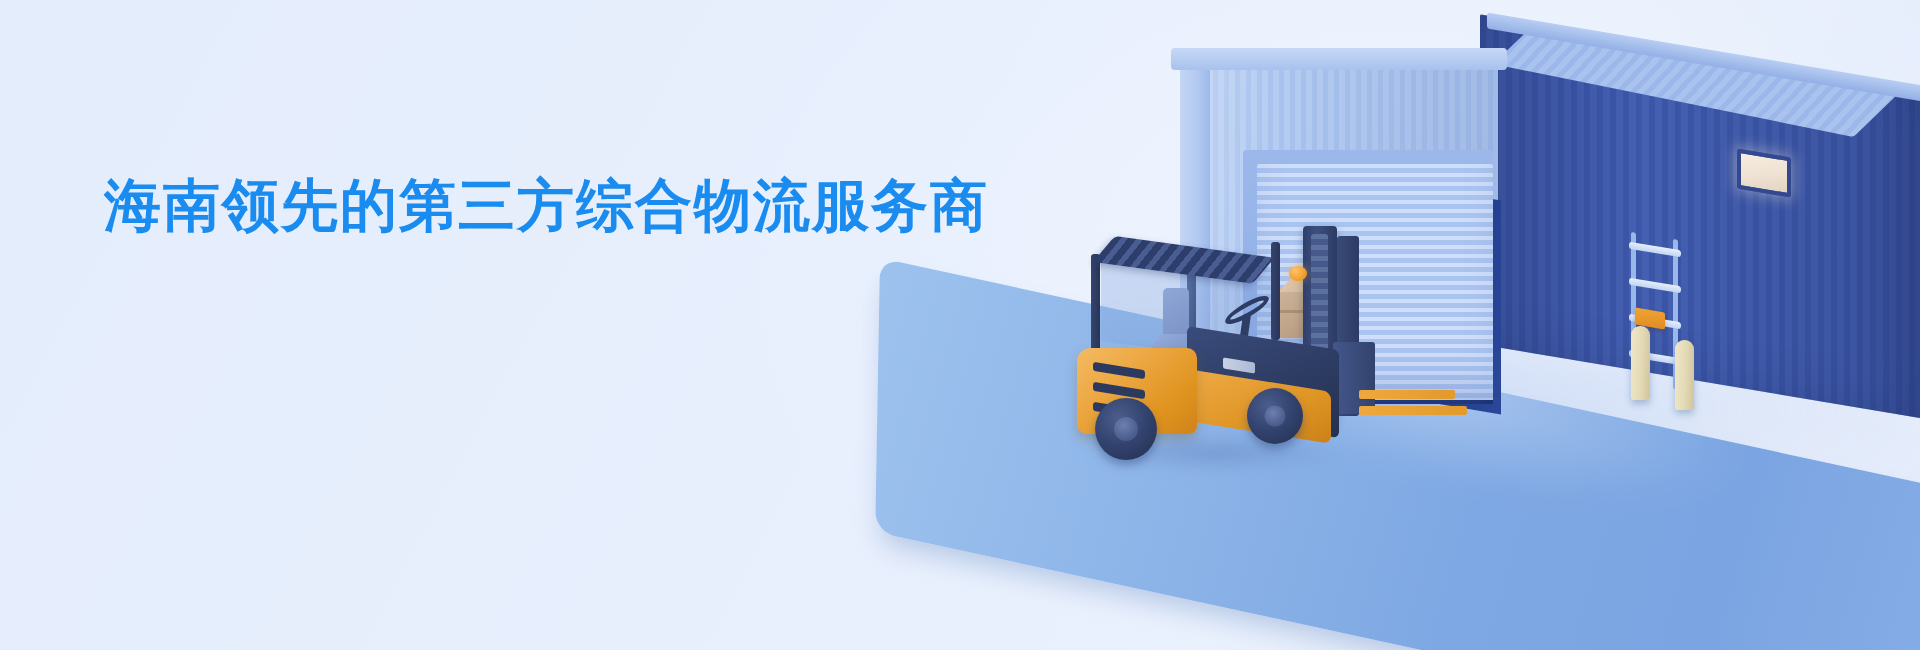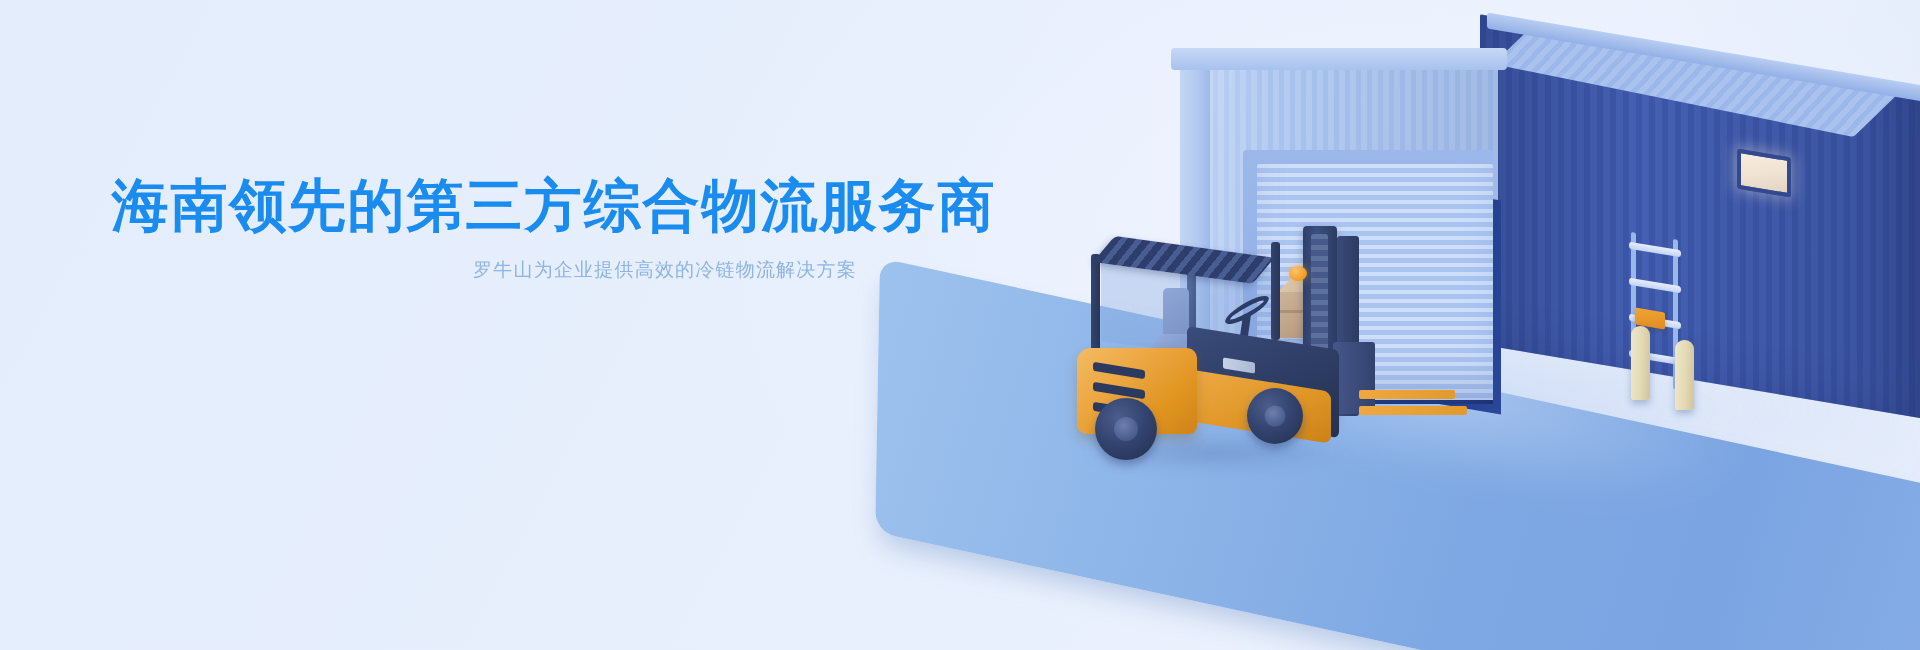--- a/index.html
+++ b/index.html
@@ -8,21 +8,20 @@
     font-family:"Liberation Sans","DejaVu Sans",sans-serif;
     background:#e6eefc;
   }
   .banner {
     position:relative;
     width:1920px; height:650px;
     overflow:hidden;
     background:
       radial-gradient(ellipse 1100px 700px at 72% 38%, #eef3fe 0%, rgba(238,243,254,0) 62%),
       linear-gradient(118deg, #e4edfc 0%, #e7effd 42%, #eaf1fd 68%, #e3ebfb 100%);
-    text-align: center;
   }
 
   
   .copy {
     position:absolute;
     left:104px; top:172px;
     width:900px;
     z-index:40;
   }
   .headline {
@@ -418,21 +417,20 @@
     filter:blur(7px);
   }
 </style>
 </head>
 <body>
 
 <div class="banner">
 
   <div class="copy">
     <div class="headline">海南领先的第三方综合物流服务商</div>
-    <div class="subline">罗牛山为企业提供高效的冷链物流解决方案</div>
   </div>
 
   <div class="scene">
 
     <div class="ground-glow"></div>
 
     <div class="slab-side"></div>
     <div class="slab"></div>
     <div class="slab-sheen"></div>
 

